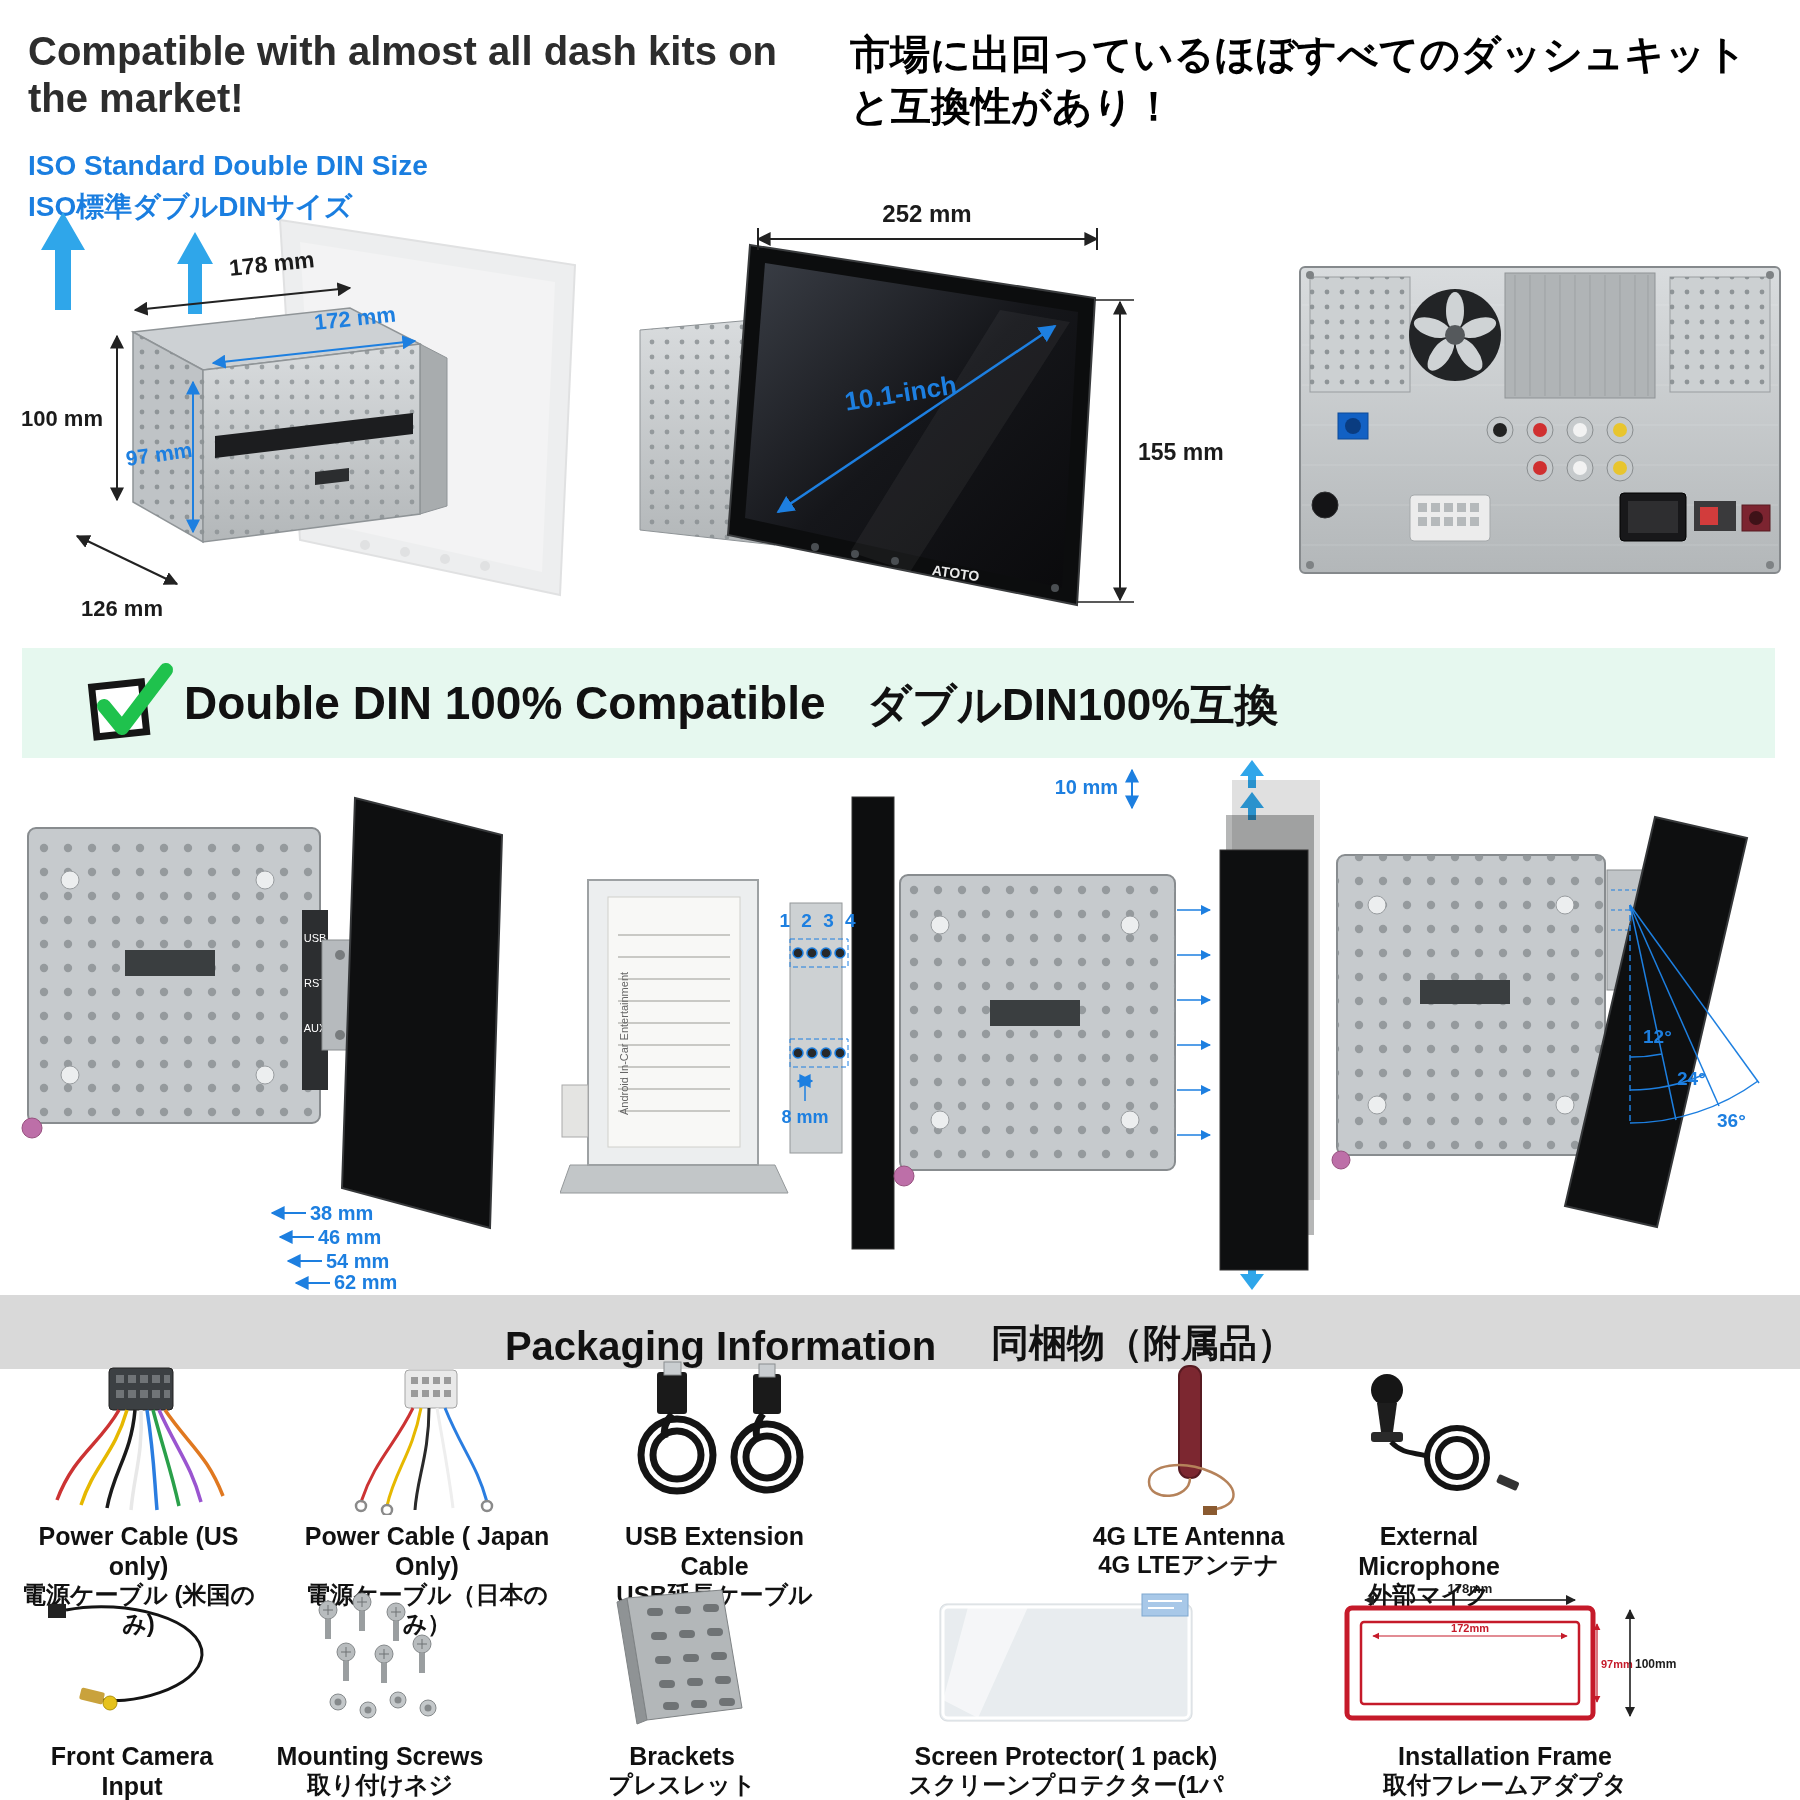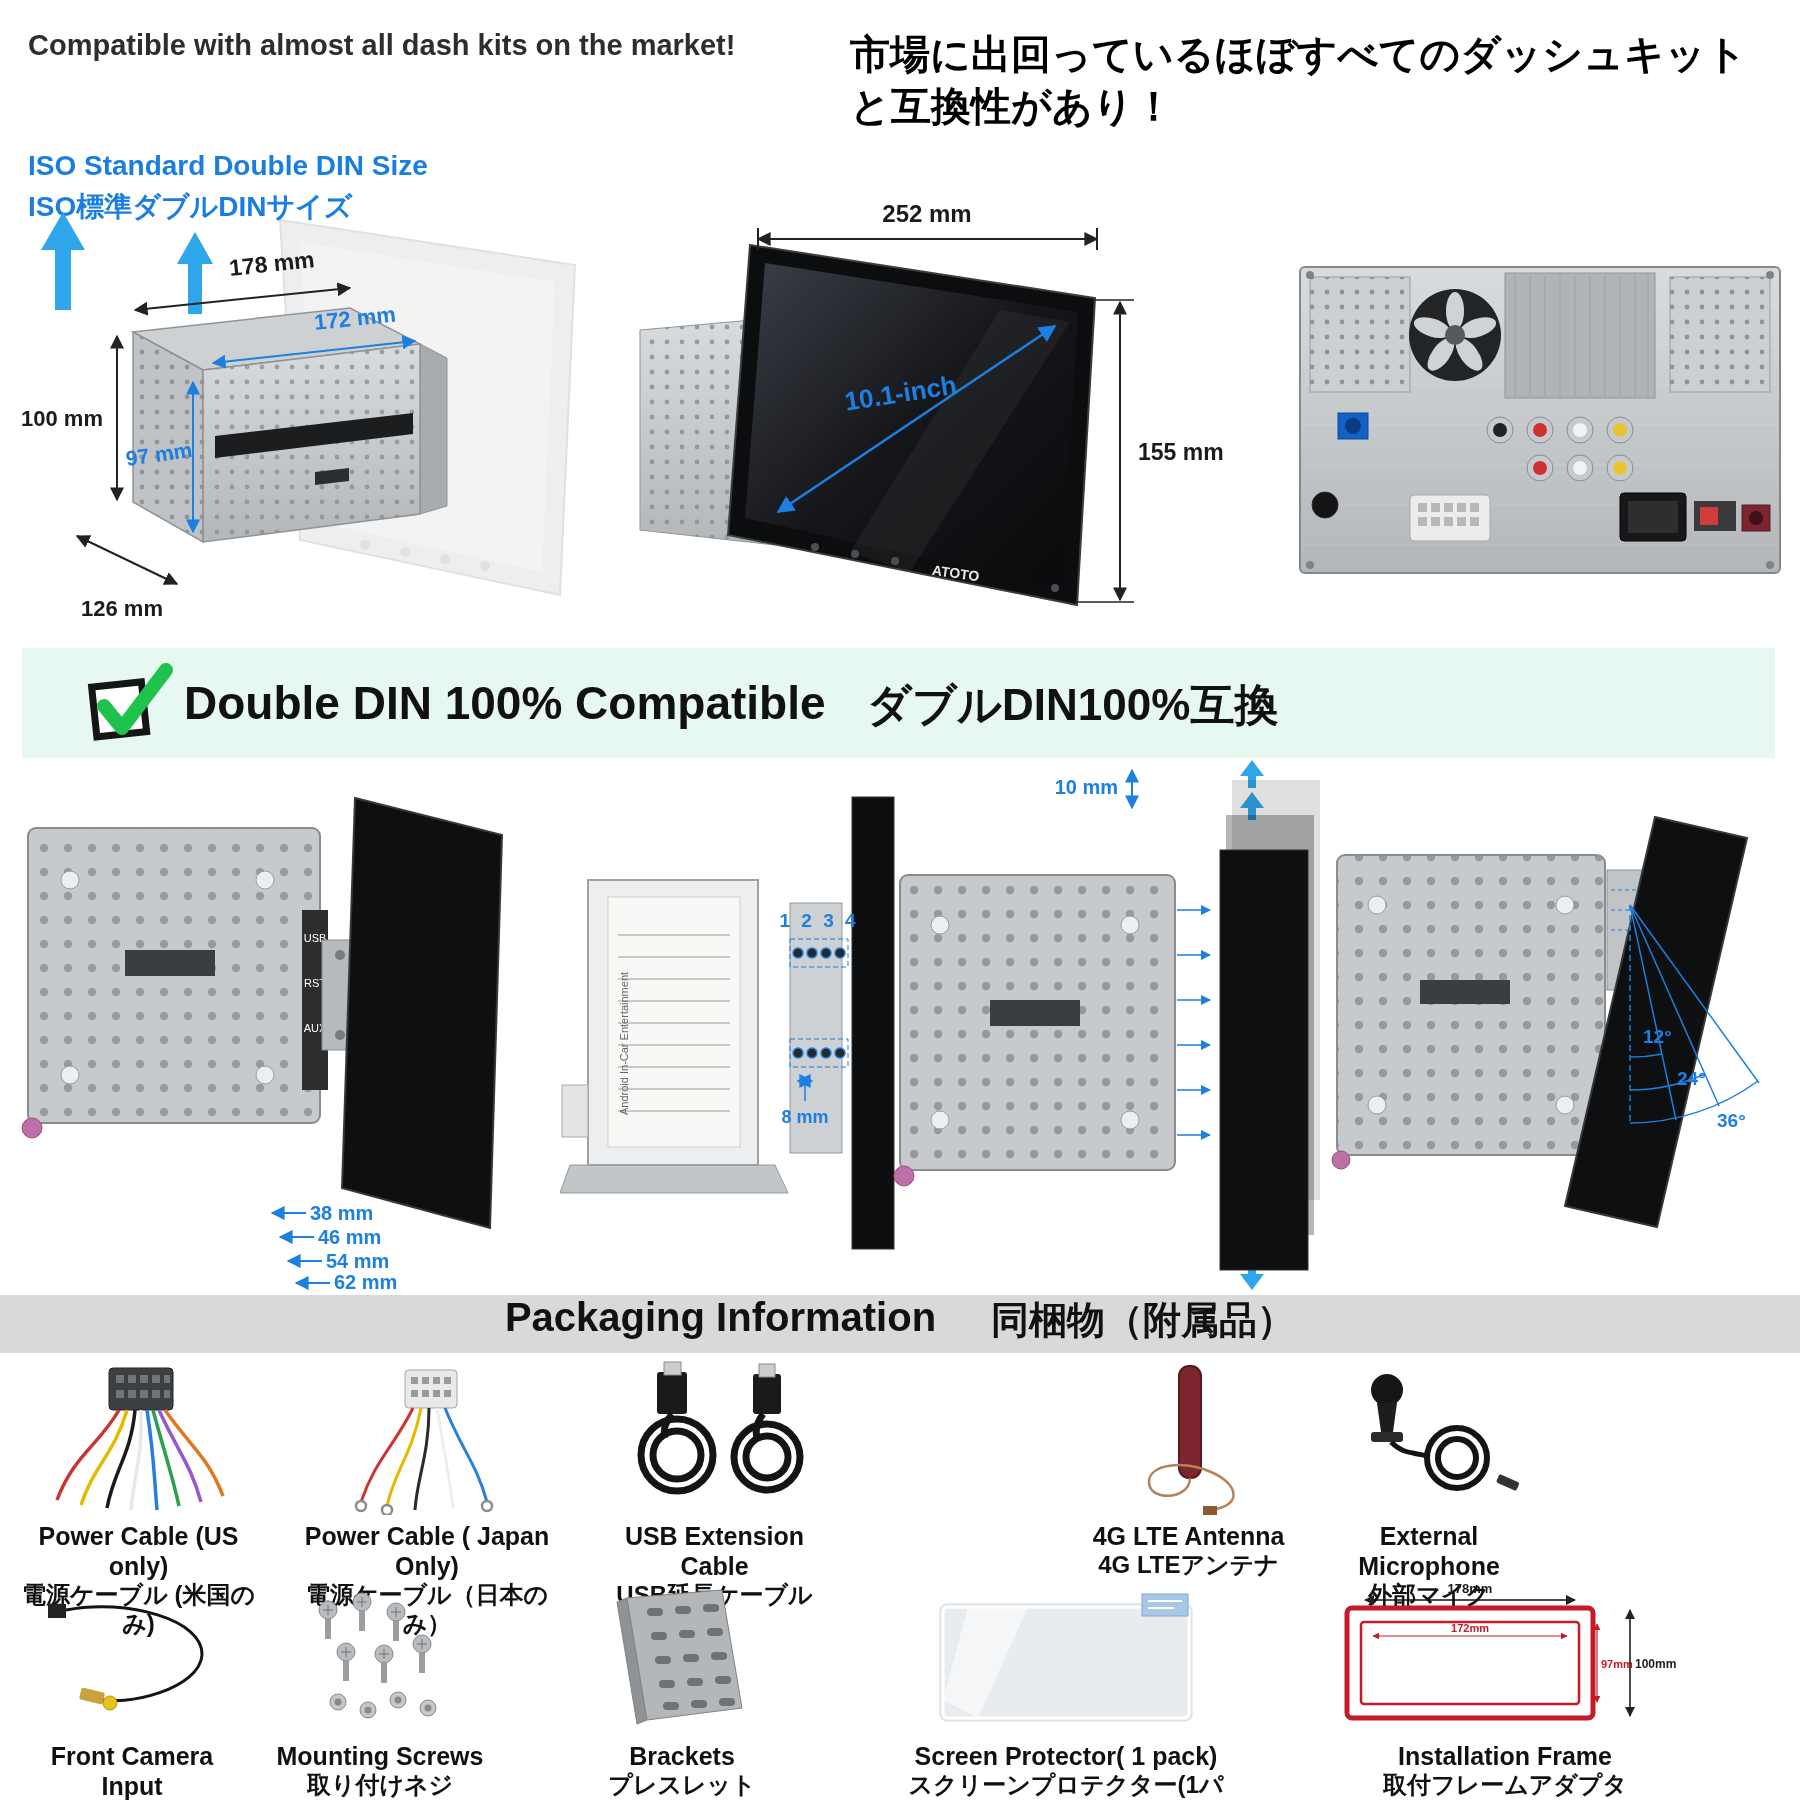--- a/index.html
+++ b/index.html
@@ -1,28 +1,28 @@
 <!DOCTYPE html>
 <html><head>
 <meta charset="utf-8">
 <style>
   * { margin:0; padding:0; box-sizing:border-box; }
   body { font-family: "Liberation Sans", sans-serif; background:#fff; }
   .canvas { position:relative; width:1800px; height:1800px; background:#ffffff; overflow:hidden; }
   .abs { position:absolute; }
-  .title-en { left:28px; top:28px; width:820px; font-size:29px; font-weight:bold; color:#2d2d2d; line-height:1.18; }
+  .title-en { left:28px; top:28px; width:820px; font-size:40px; font-weight:bold; color:#2d2d2d; line-height:1.18; }
   .title-ja { left:850px; top:28px; width:930px; font-size:40px; font-weight:bold; color:#000; line-height:1.3; }
   .iso-en { left:28px; top:150px; font-size:28px; font-weight:bold; color:#1a7ee0; }
   .iso-ja { left:28px; top:188px; font-size:28px; font-weight:bold; color:#1a7ee0; }
   .fig { position:absolute; }
   .banner { left:0; top:648px; width:1753px; height:110px; background:#e6f8ef;margin-left:22px; }
   .banner-check { position:absolute; left:58px; top:12px; }
   .banner-en { position:absolute; left:162px; top:28px; font-size:46px; font-weight:bold; color:#111; }
   .banner-ja { position:absolute; left:845px; top:28px; font-size:44px; font-weight:bold; color:#111; }
-  .pack-bar { left:0; top:1295px; width:1800px; height:58px; background:#d9d9d9; display:flex; align-items:flex-start; justify-content:center; gap:55px; }
+  .pack-bar { left:0; top:1295px; width:1800px; height:74px; background:#d9d9d9; display:flex; align-items:flex-end; justify-content:center; gap:55px; }
   .pack-bar .en { font-size:40px; font-weight:bold; color:#111; }
   .pack-bar .ja { font-size:38px; font-weight:bold; color:#111; }
   .pack-item { position:absolute; text-align:center; }
   .pack-item svg { display:block; margin:0 auto; }
   .p-en { font-size:25px; font-weight:bold; color:#111; line-height:1.2; margin-top:6px; }
   .p-ja { font-size:24px; font-weight:bold; color:#111; line-height:1.2; }
   svg text { font-family:"Liberation Sans", sans-serif; }
   .dim-b { fill:#1b1b1b; font-weight:bold; }
   .dim-u { fill:#1d7fe0; font-weight:bold; }
 </style>

